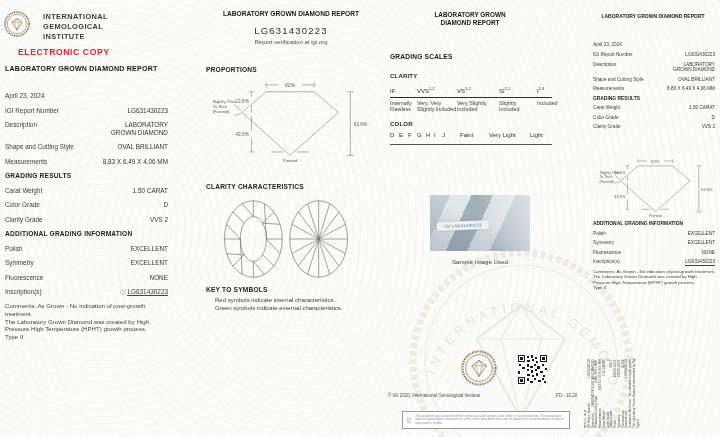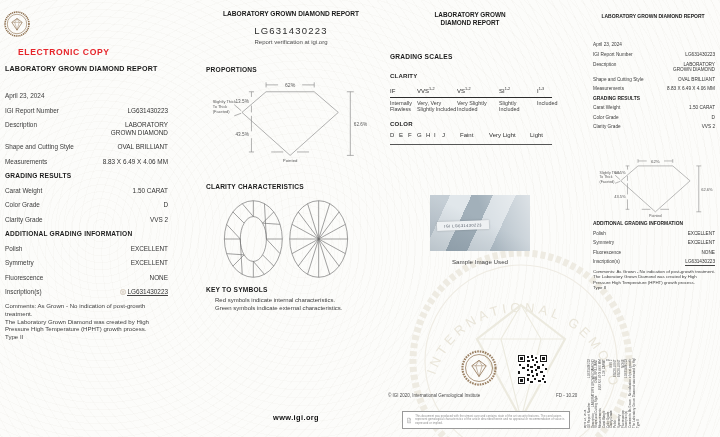--- a/index.html
+++ b/index.html
@@ -81,20 +81,25 @@
     <text font-size="13" fill="#e9e5d9" letter-spacing="4"><textPath href="#arcpath" startOffset="8">INTERNATIONAL GEMOLOG</textPath></text>
     <path d="M118 62 L162 96 L118 176 L74 96 Z" fill="none" stroke="#eceadf" stroke-width="2.2"></path>
     <path d="M74 96 H162 M118 62 L98 96 L118 176 M118 62 L138 96 L118 176" fill="none" stroke="#eceadf" stroke-width="1.1"></path>
   </svg>
 
   <div class="abs" style="left:4px;top:11px;width:26px;height:26px;">
     <svg width="26" height="26">
         <use href="#seal"></use>
       </svg>
   </div>
+  <div class="abs orgname" style="left:43px;top:12px;">
+    <div>INTERNATIONAL</div>
+    <div>GEMOLOGICAL</div>
+    <div>INSTITUTE</div>
+  </div>
   <div class="abs ecopy" style="left:18px;top:47px;">ELECTRONIC COPY</div>
   <div class="abs h1" style="left:5px;top:65px;">LABORATORY GROWN DIAMOND REPORT</div>
 
   <div class="abs" style="left:5px;top:92px;width:163px;">
     <div style="font-size:6.4px;margin-bottom:8px;">April 23, 2024</div>
     <div class="kv">
         <span>IGI Report Number</span>
         <span class="v">LG631430223</span>
       </div>
     <div class="kv">
@@ -189,21 +194,20 @@
       <path d="M110 45 L141 45 M110 45 L138.6 60.7 M110 45 L131.9 74 M110 45 L121.9 82.9 M110 45 L110 86 M110 45 L98.1 82.9 M110 45 L88.1 74 M110 45 L81.4 60.7 M110 45 L79 45 M110 45 L81.4 29.3 M110 45 L88.1 16 M110 45 L98.1 7.1 M110 45 L110 4 M110 45 L121.9 7.1 M110 45 L131.9 16 M110 45 L138.6 29.3"></path>
     </g>
     <circle cx="110" cy="45" r="0.9" fill="#6f6f6f"></circle>
   </svg>
 
   <div class="abs h2" style="left:206px;top:286px;">KEY TO SYMBOLS</div>
   <div class="abs keyline" style="left:215px;top:296px;">
     <div>Red symbols indicate internal characteristics.</div>
     <div>Green symbols indicate external characteristics.</div>
   </div>
-  <div class="abs web" style="left:196px;top:413px;width:200px;text-align:center;">www.igi.org</div>
 
   <div class="abs center" style="left:390px;top:11px;width:160px;font-size:6.4px;font-weight:bold;color:#1a1a1a;line-height:1.3;">
     <div>LABORATORY GROWN</div>
     <div>DIAMOND REPORT</div>
   </div>
   <div class="abs h2" style="left:390px;top:53px;">GRADING SCALES</div>
   <div class="abs h2" style="left:390px;top:73px;font-size:6px;">CLARITY</div>
 
   <div class="abs scalewrap" style="left:390px;top:87px;">
     <div class="clrow">

